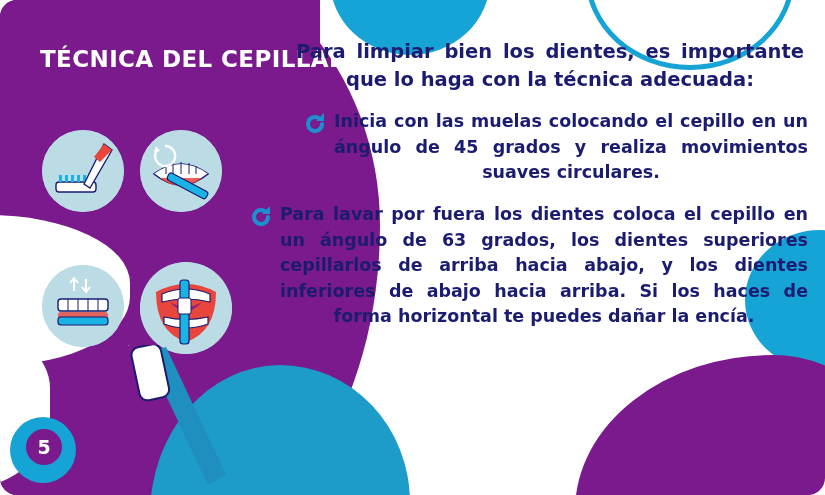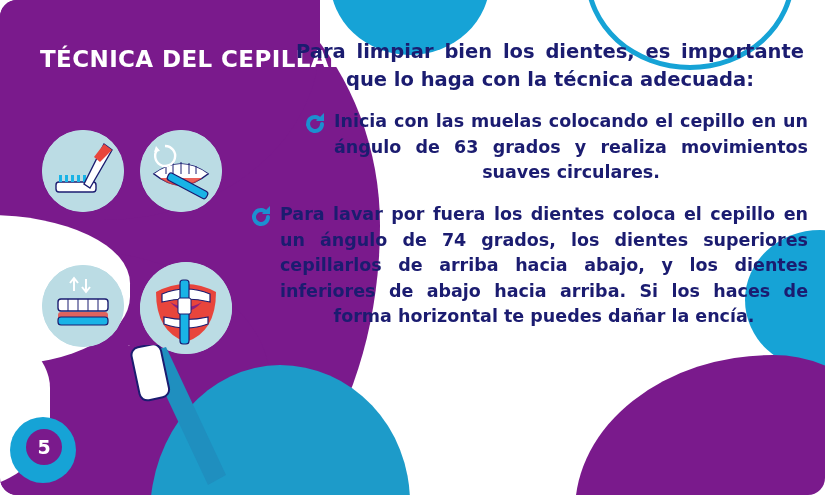--- a/index.html
+++ b/index.html
@@ -332,28 +332,28 @@
 
     <p class="intro">Para limpiar bien los dientes, es importante que lo haga con la técnica adecuada:</p>
 
     <div class="para-row">
       <span class="bullet b1">
         <svg viewBox="0 0 26 26" xmlns="http://www.w3.org/2000/svg">
           <path d="M20 13 a7 7 0 1 1 -3.6 -6.1" fill="none" stroke="#1C8FD0" stroke-width="4" stroke-linecap="round"></path>
           <path d="M22 2 L22 10 L14 10 Z" fill="#1C8FD0"></path>
         </svg>
       </span>
-      <p class="para p1">Inicia con las muelas colocando el cepillo en un ángulo de 63 grados y realiza movimientos suaves circulares.</p>
+      <p class="para p1">Inicia con las muelas colocando el cepillo en un ángulo de 45 grados y realiza movimientos suaves circulares.</p>
     </div>
 
     <div class="para-row">
       <span class="bullet b2">
         <svg viewBox="0 0 26 26" xmlns="http://www.w3.org/2000/svg">
           <path d="M20 13 a7 7 0 1 1 -3.6 -6.1" fill="none" stroke="#1C8FD0" stroke-width="4" stroke-linecap="round"></path>
           <path d="M22 2 L22 10 L14 10 Z" fill="#1C8FD0"></path>
         </svg>
       </span>
-      <p class="para p2">Para lavar por fuera los dientes coloca el cepillo en un ángulo de 74 grados, los dientes superiores cepillarlos de arriba hacia abajo, y los dientes inferiores de abajo hacia arriba. Si los haces de forma horizontal te puedes dañar la encía.</p>
+      <p class="para p2">Para lavar por fuera los dientes coloca el cepillo en un ángulo de 63 grados, los dientes superiores cepillarlos de arriba hacia abajo, y los dientes inferiores de abajo hacia arriba. Si los haces de forma horizontal te puedes dañar la encía.</p>
     </div>
 
 
   </div>
 </div>
 
 </body></html>

